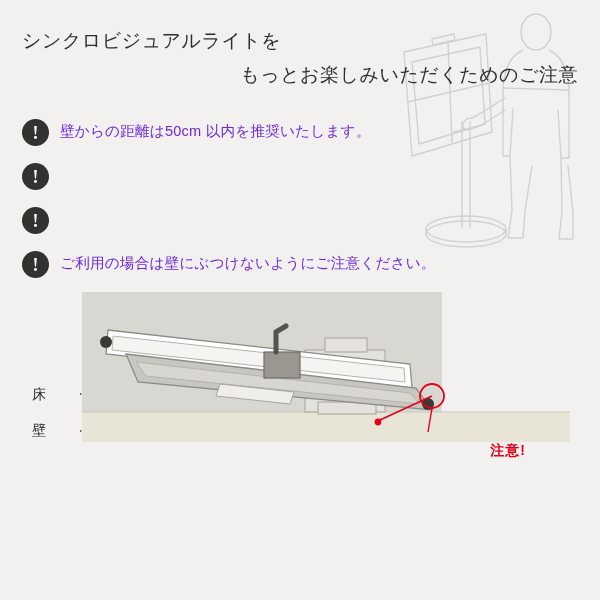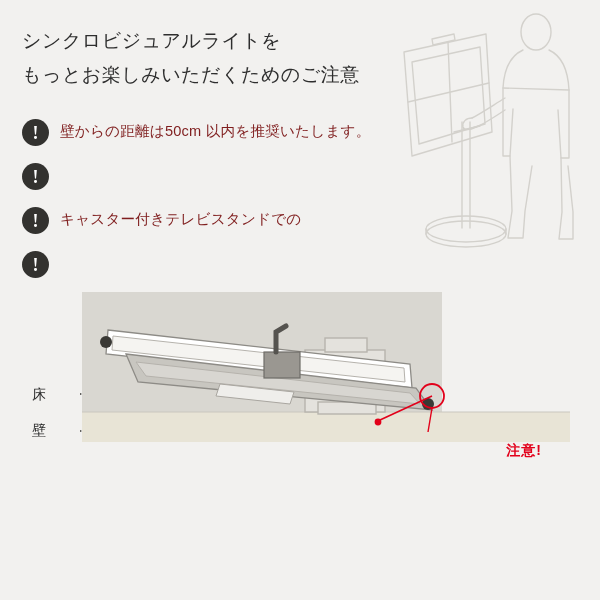--- a/index.html
+++ b/index.html
@@ -33,20 +33,21 @@
     letter-spacing: 0.5px;
     color: #2e2e2e;
     font-weight: 400;
   }
   .heading .line {
     display: block;
     white-space: nowrap;
   }
   .heading .line2 {
     margin-left: 0px;
+    text-align: right;
   }
 
   
   .person-illust {
     position: absolute;
     top: 6px;
     right: 8px;
     width: 200px;
     height: 270px;
     z-index: 1;
@@ -79,21 +80,21 @@
     justify-content: center;
     font-size: 18px;
     font-weight: bold;
     line-height: 1;
     margin-top: 1px;
     font-family: "Liberation Serif", serif;
   }
   .notice-text {
     font-size: 14.6px;
     line-height: 26px;
-    color: #7f1d1d;
+    color: #6d28d9;
     letter-spacing: 0.2px;
   }
   .notice-text .ln {
     display: block;
     white-space: nowrap;
   }
 
   
   .diagram-wrap {
     position: relative;
@@ -113,21 +114,21 @@
   .dlabel {
     position: absolute;
     font-size: 14px;
     color: #2b2b2b;
     letter-spacing: 1px;
   }
   .dlabel.floor { top: 94px; left: 10px; }
   .dlabel.wall  { top: 130px; left: 10px; }
   .caution-text {
     position: absolute;
-    right: 28px;
+    right: 44px;
     bottom: 2px;
     color: #e2001a;
     font-size: 14px;
     font-weight: bold;
     letter-spacing: 1px;
   }
 </style>
 </head>
 <body>
 
@@ -182,27 +183,27 @@
       </div>
     </div>
 
     <div class="notice">
       <div class="bang">!</div>
     </div>
 
     <div class="notice">
       <div class="bang">!</div>
       <div class="notice-text">
-        <span class="ln">キャスター付きテレビスタンドでの</span>
       </div>
     </div>
 
     <div class="notice">
       <div class="bang">!</div>
       <div class="notice-text">
+        <span class="ln">ご利用の場合は壁にぶつけないようにご注意ください。</span>
       </div>
     </div>
 
   </div>
 
   <div class="diagram-wrap">
 
     <div class="diagram-labels">
       <span class="dlabel floor">床</span>
       <span class="dlabel wall">壁</span>

